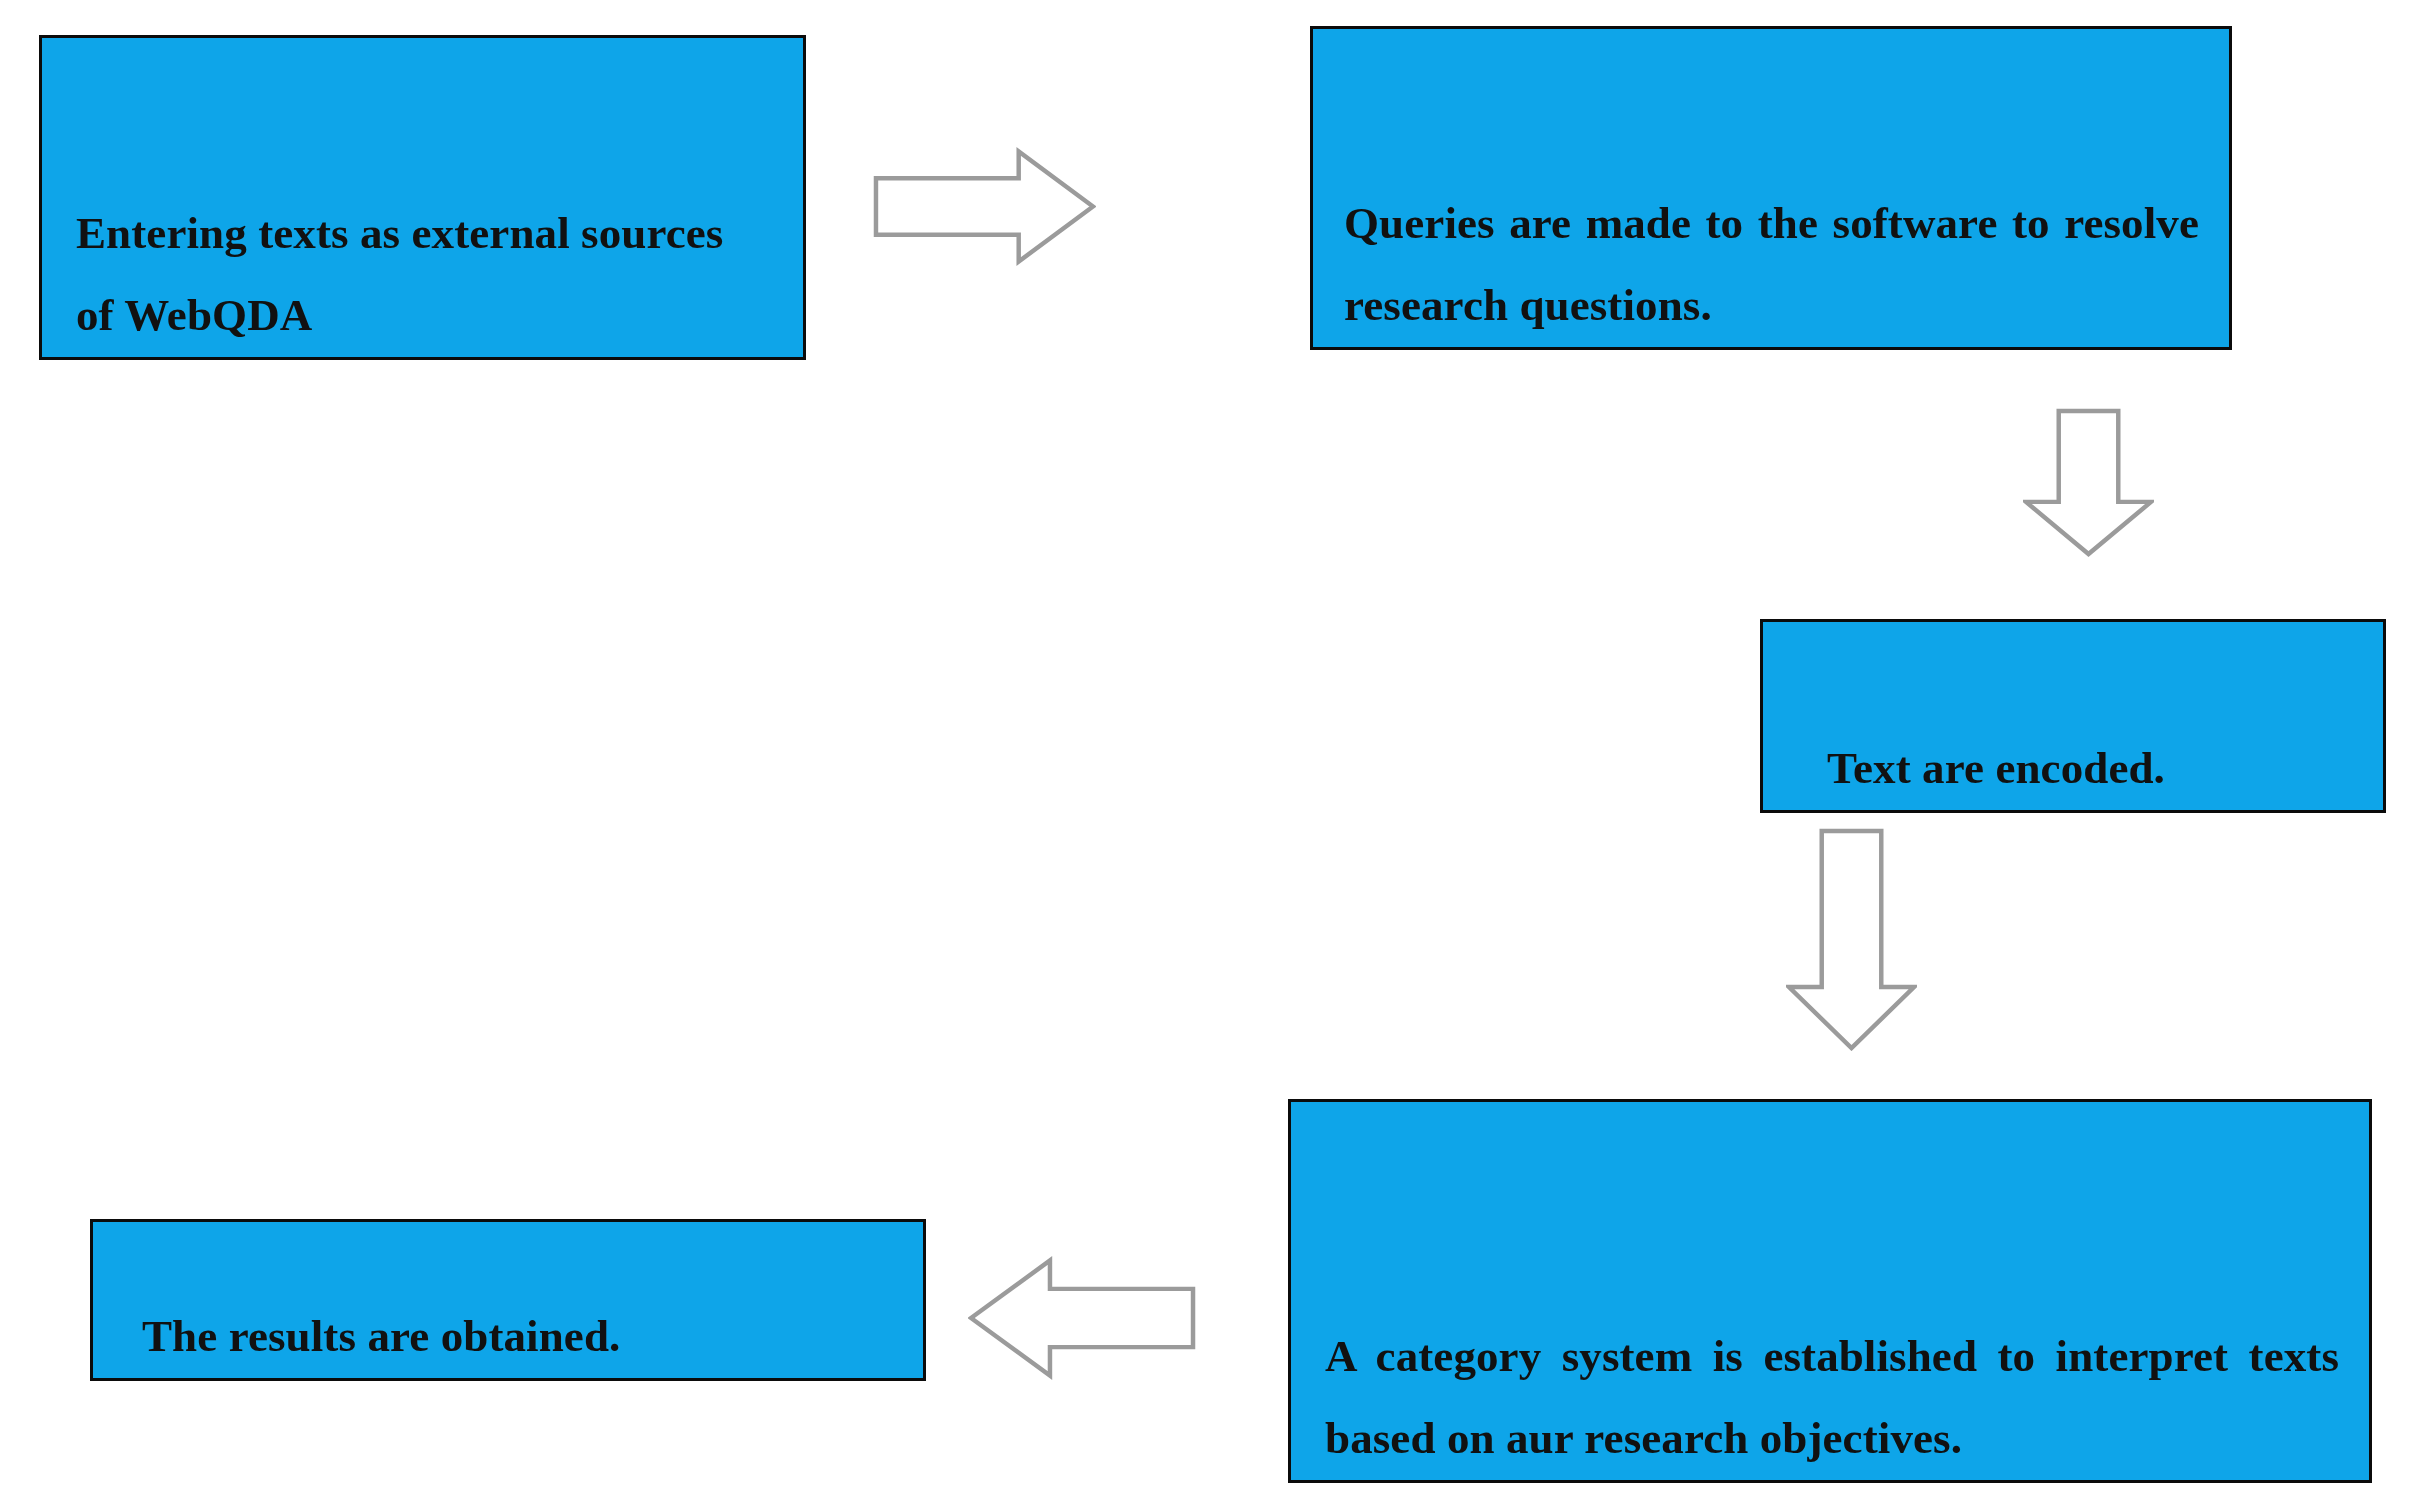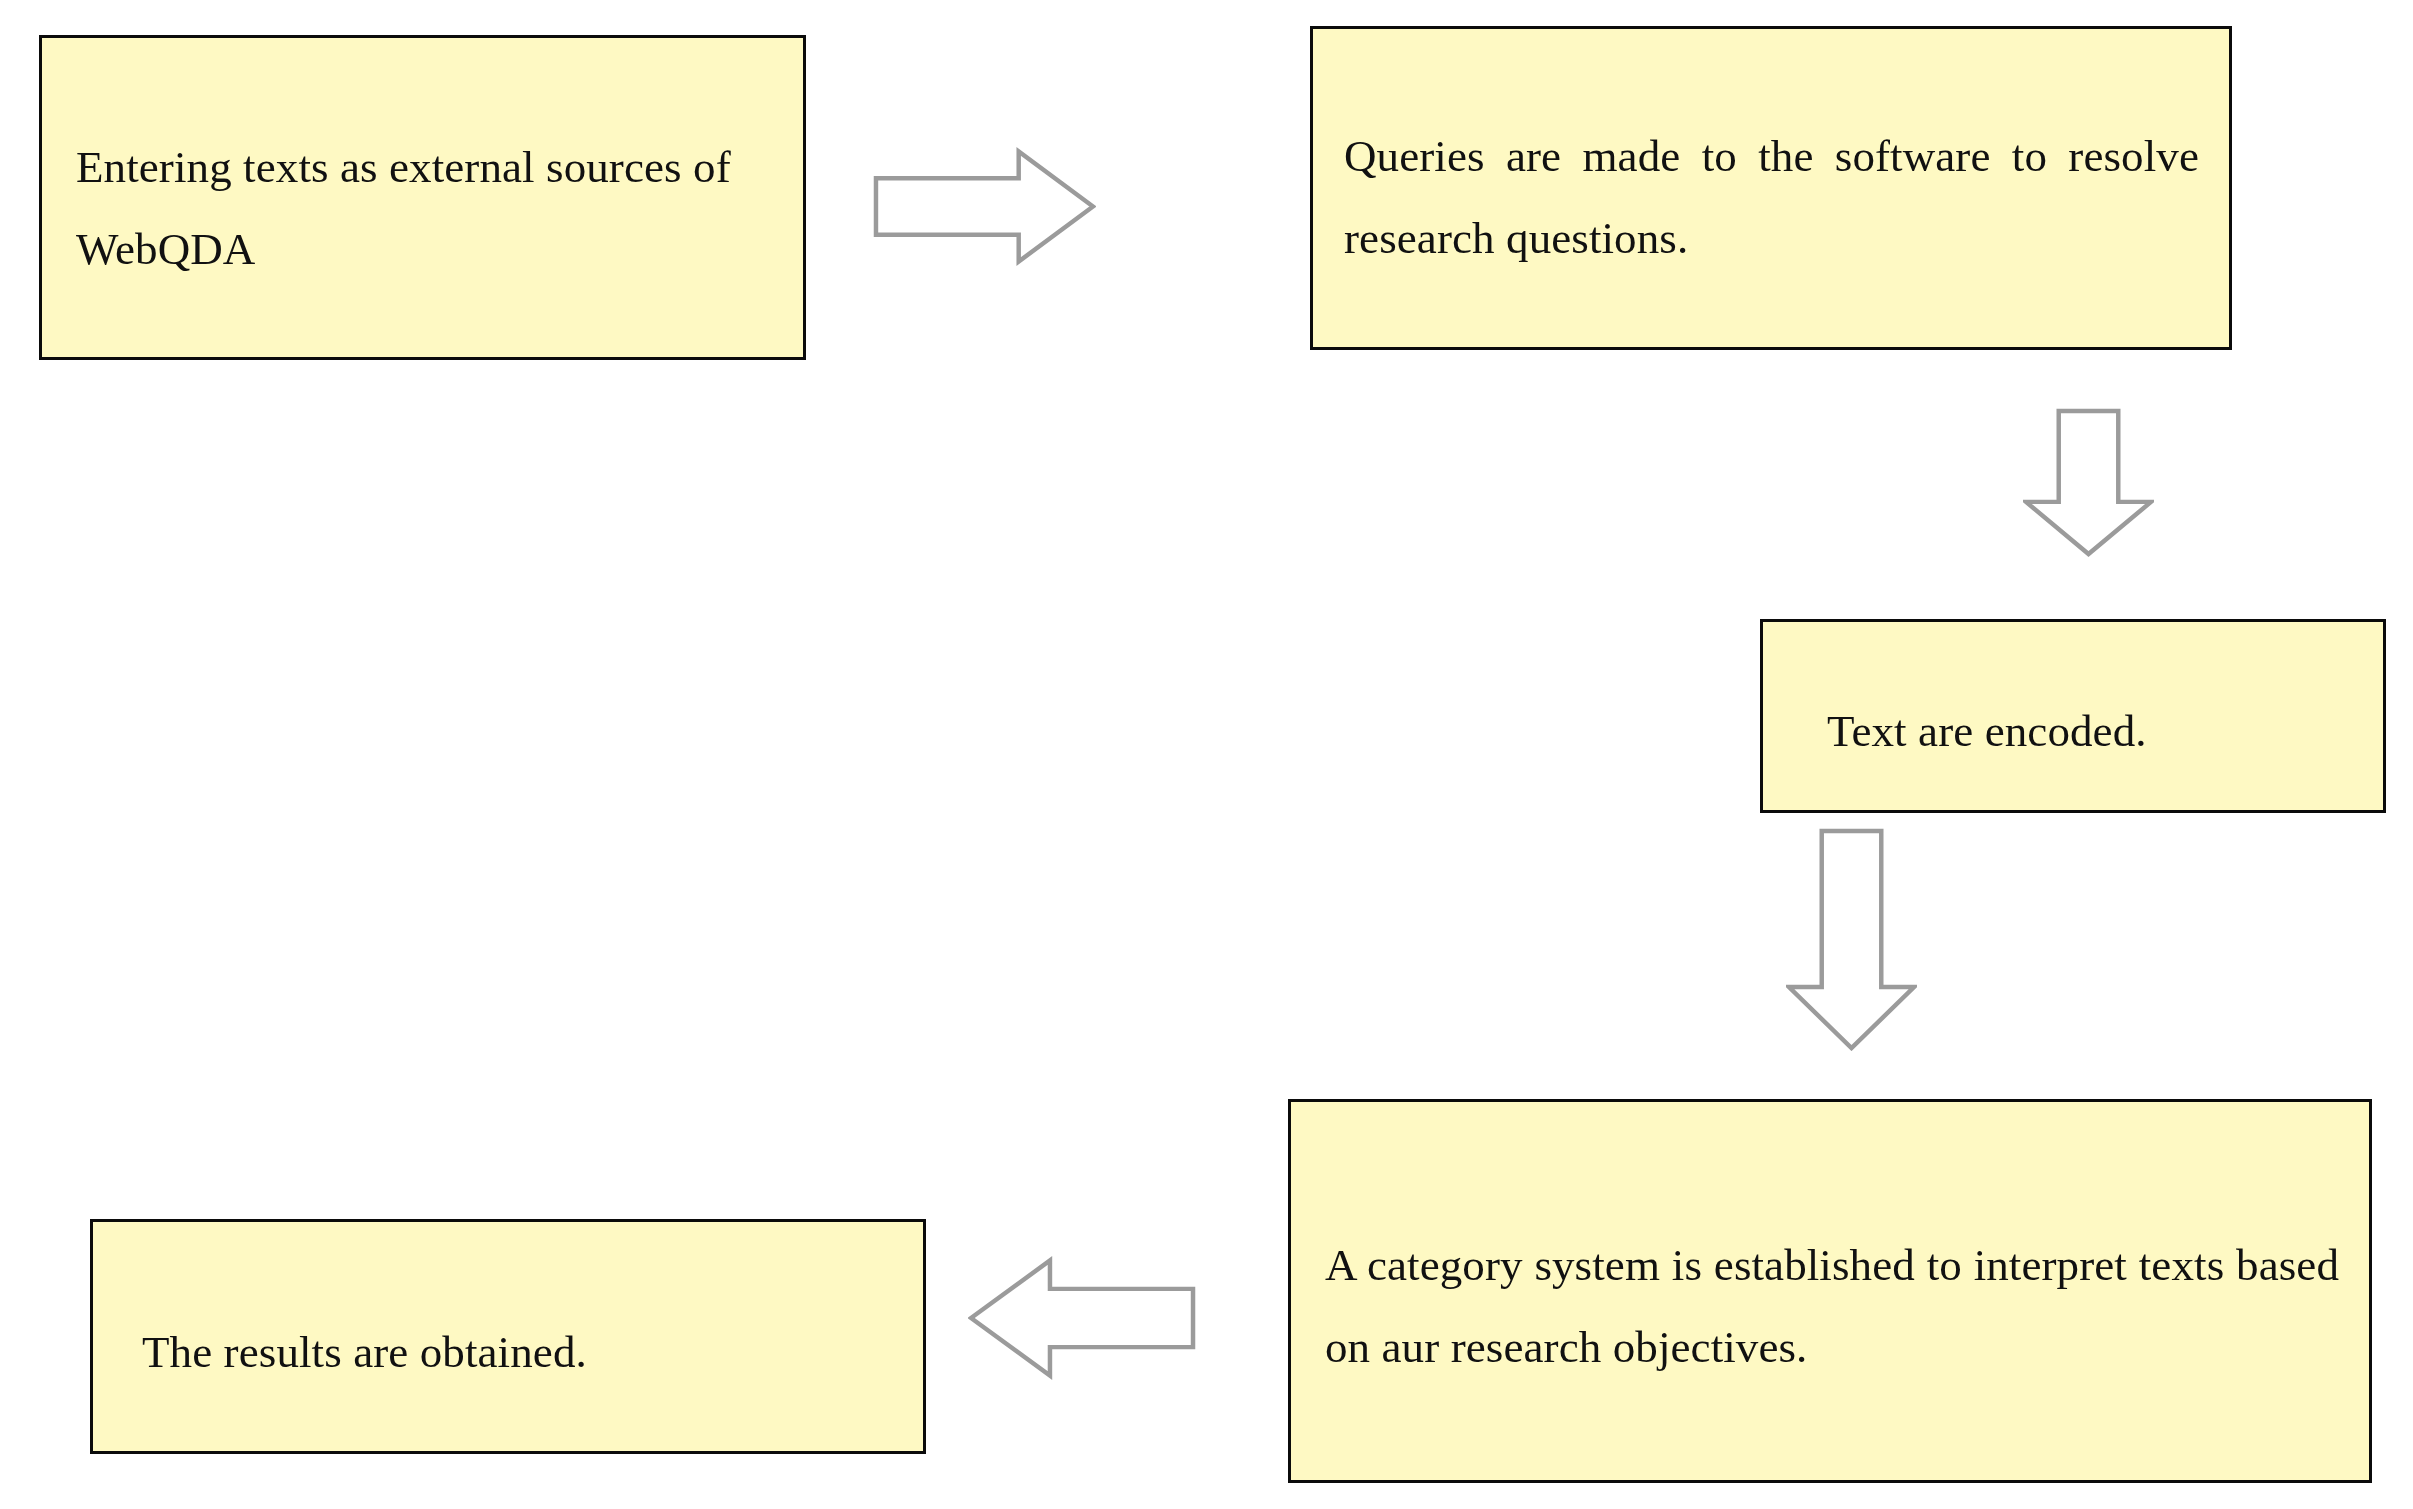--- a/index.html
+++ b/index.html
@@ -18,25 +18,26 @@
     width: 2413px;
     height: 1509px;
     background: #ffffff;
     overflow: hidden;
   }
 
   
   .node {
     position: absolute;
     box-sizing: border-box;
-    background: #fef9c3;
+    background: #0ea5e9;
     border: 3.7px solid #0b0b0b;
     display: flex;
-    align-items: center;
+    align-items: flex-end;
     overflow: hidden;
+    font-weight: bold;
   }
   .node .node-text {
     display: block;
     width: 100%;
     font-size: 45px;
     line-height: 1.82;
     color: #111111;
     letter-spacing: 0.1px;
     -webkit-hyphens: none;
     hyphens: none;
@@ -52,21 +53,21 @@
   #node-queries {
     left: 1310px; top: 26px;  width: 922px; height: 324px;
     padding: 19.4px 30px 0 31px;
   }
   #node-text-encoded {
     left: 1760px; top: 597px; width: 626px;  height: 194px;
     padding: 31px 30px 0 64px;
     margin-top: 22px;
   }
   #node-results {
-    left: 90px;  top: 1219px; width: 836px; height: 235px;
+    left: 90px;  top: 1219px; width: 836px; height: 162px;
     padding: 33px 30px 0 49px;
   }
   #node-category-system {
     left: 1288px; top: 1099px; width: 1084px; height: 384px;
     padding: 31px 30px 0 34px;
   }
 
   
   .arrow {
     position: absolute;

